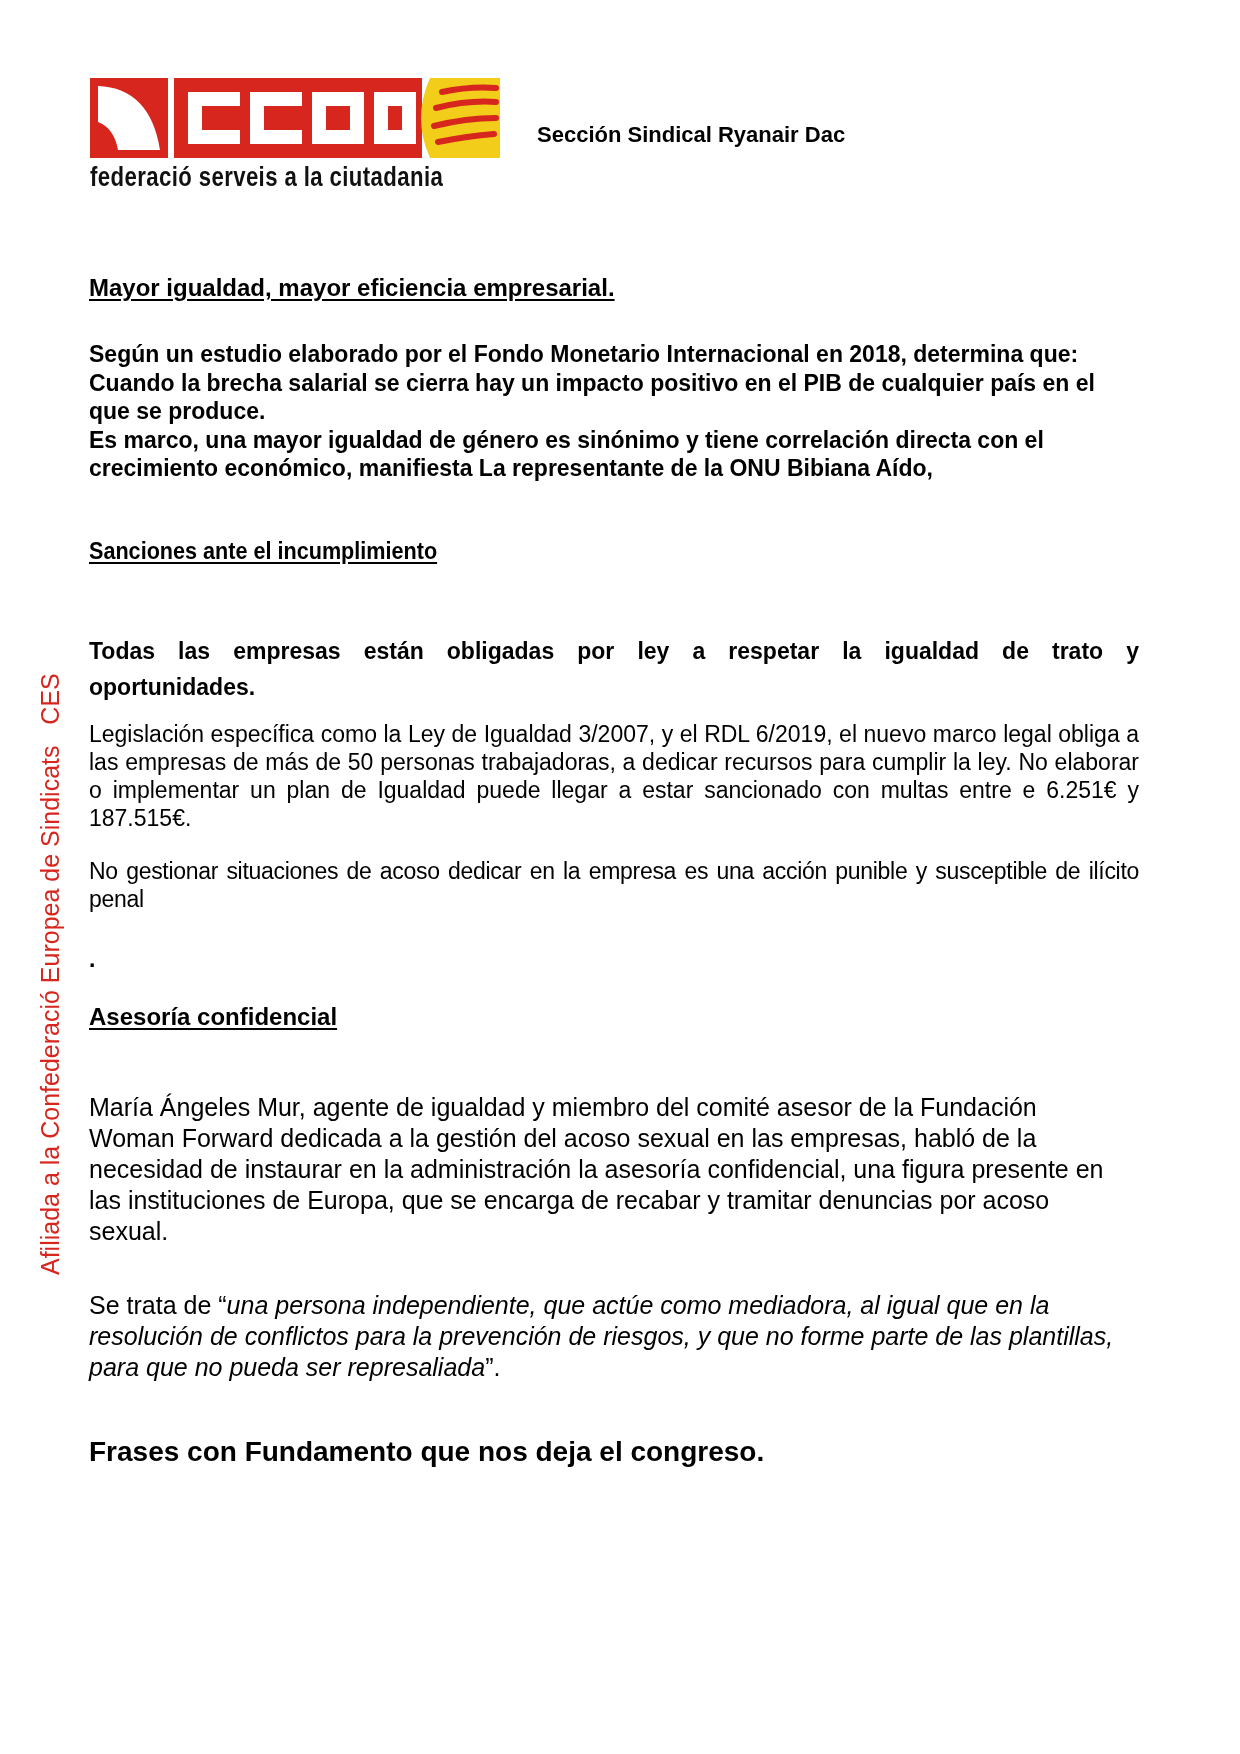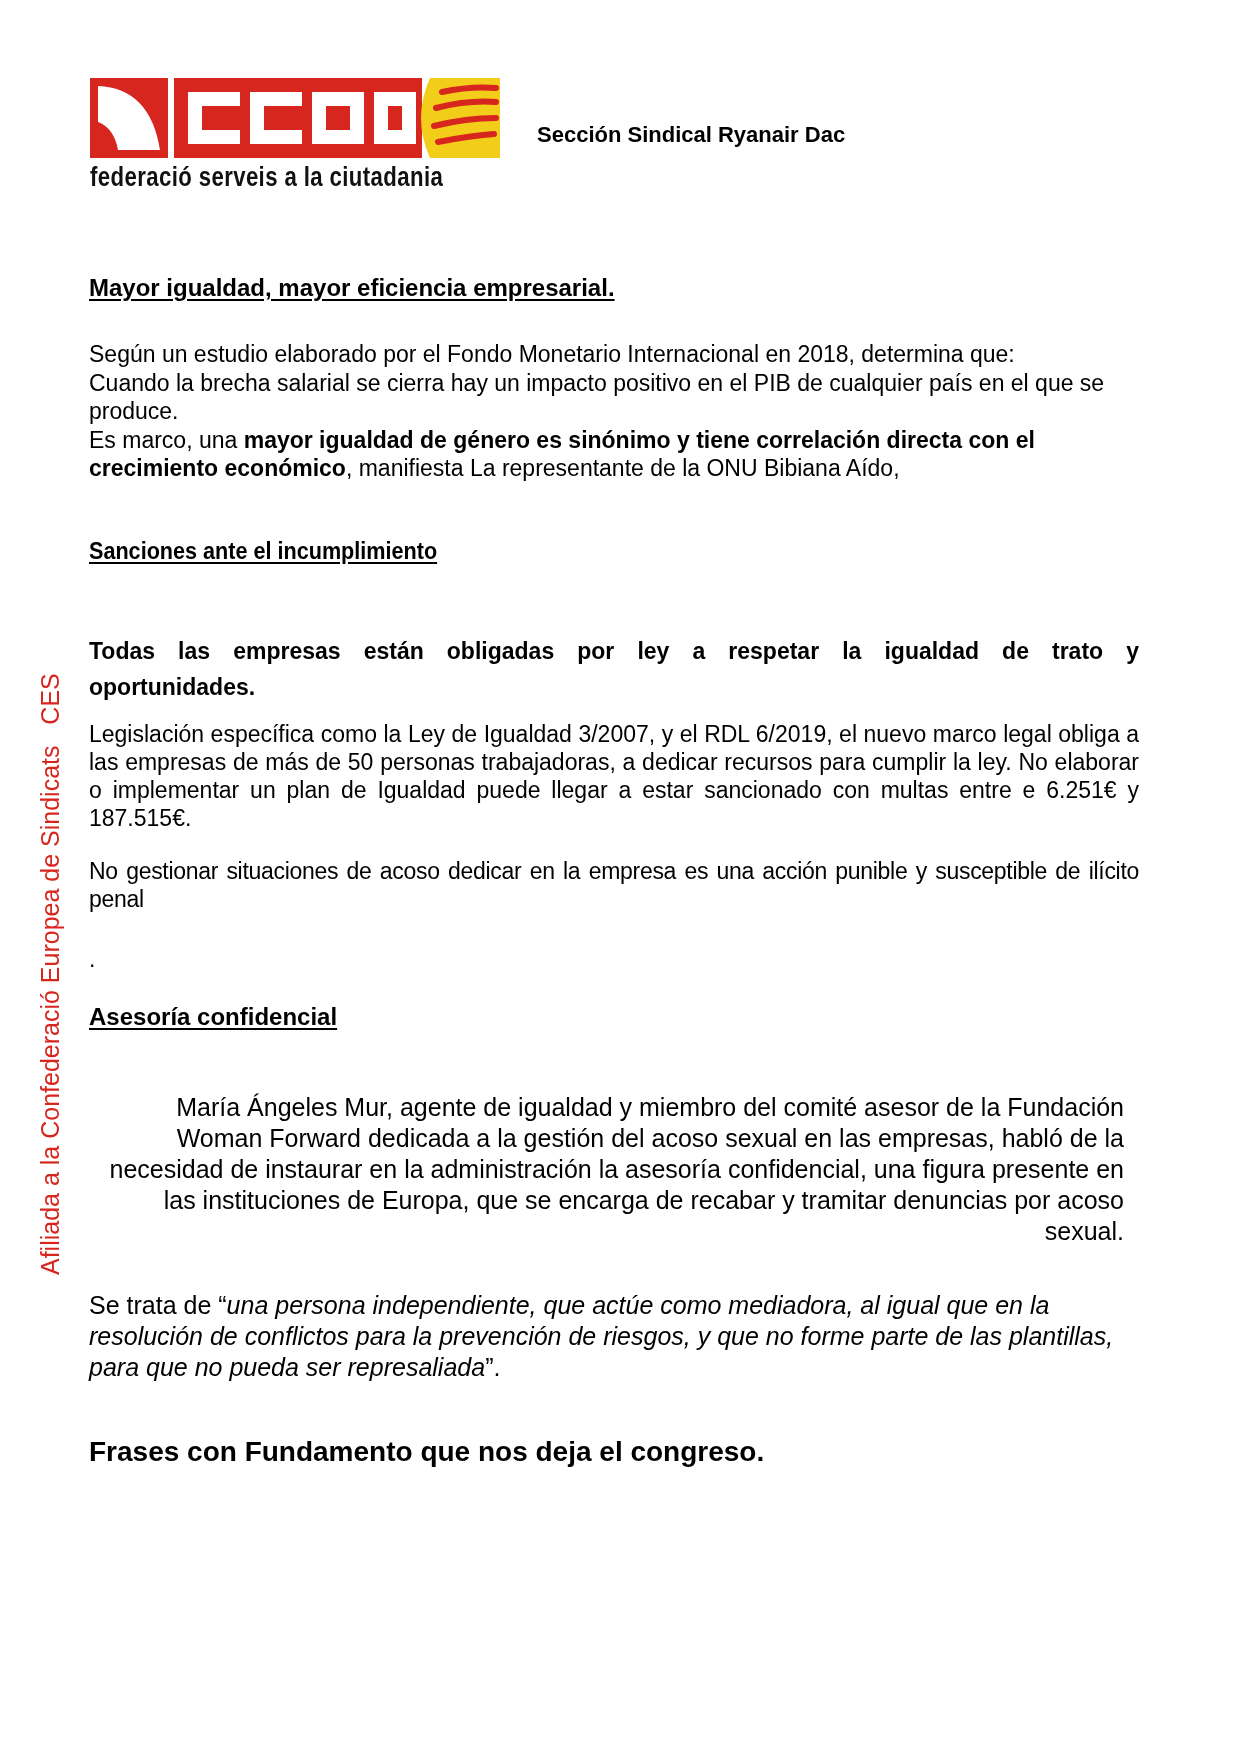--- a/index.html
+++ b/index.html
@@ -74,32 +74,32 @@
       font-size: 24px;
       font-weight: bold;
       text-decoration: underline;
       text-underline-offset: 3px;
       white-space: nowrap;
     }
     .p-normal {
       font-size: 23px;
       line-height: 28.5px;
       margin: 0;
+      font-weight: bold;
     }
     .p-narrow {
       font-size: 23px;
       line-height: 28px;
       margin: 0;
       text-align: justify;
     }
     .p-large {
       font-size: 25px;
       line-height: 31px;
       margin: 0;
-      text-align: right;
     }
     .p-italic {
       font-size: 25px;
       line-height: 31px;
       margin: 0;
     }
     .p-italic em { font-style: italic; }
     .bold-line {
       font-size: 23px;
       font-weight: bold;

